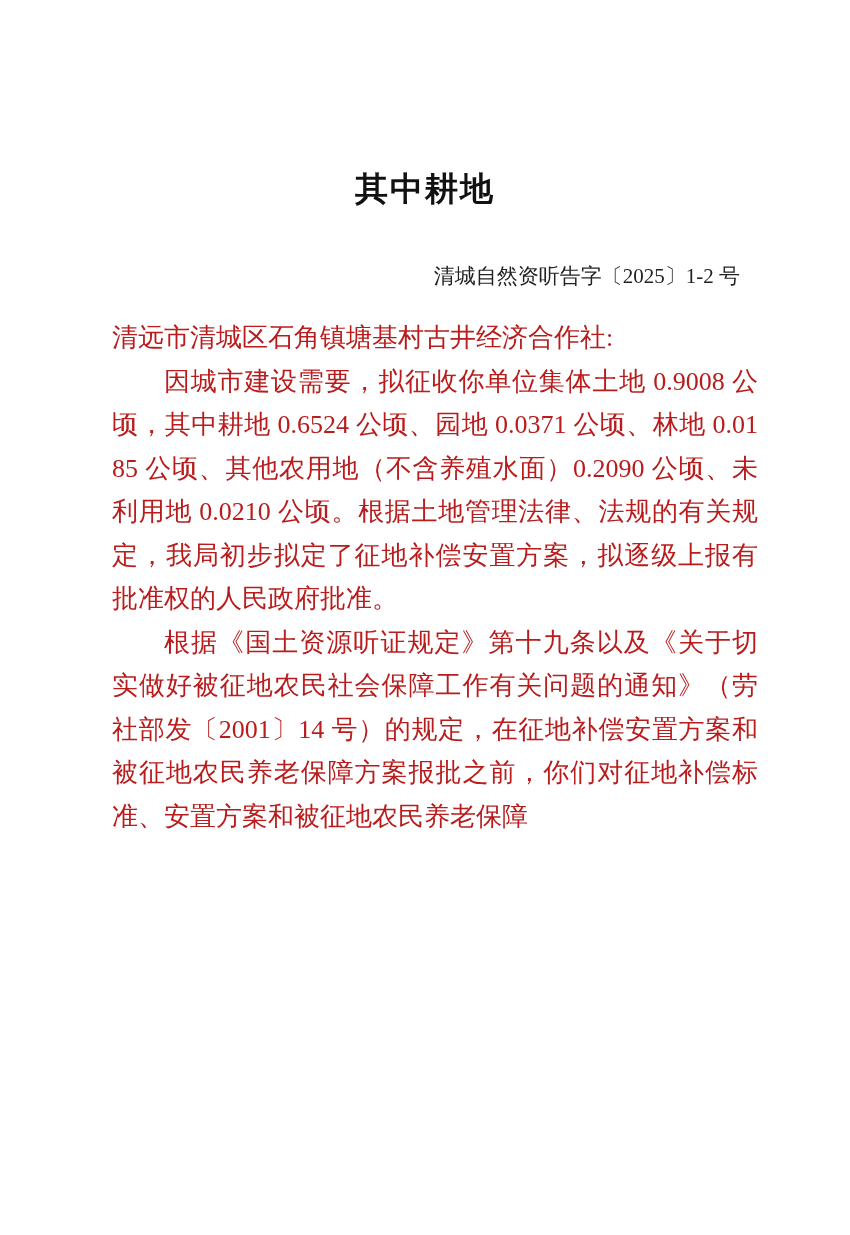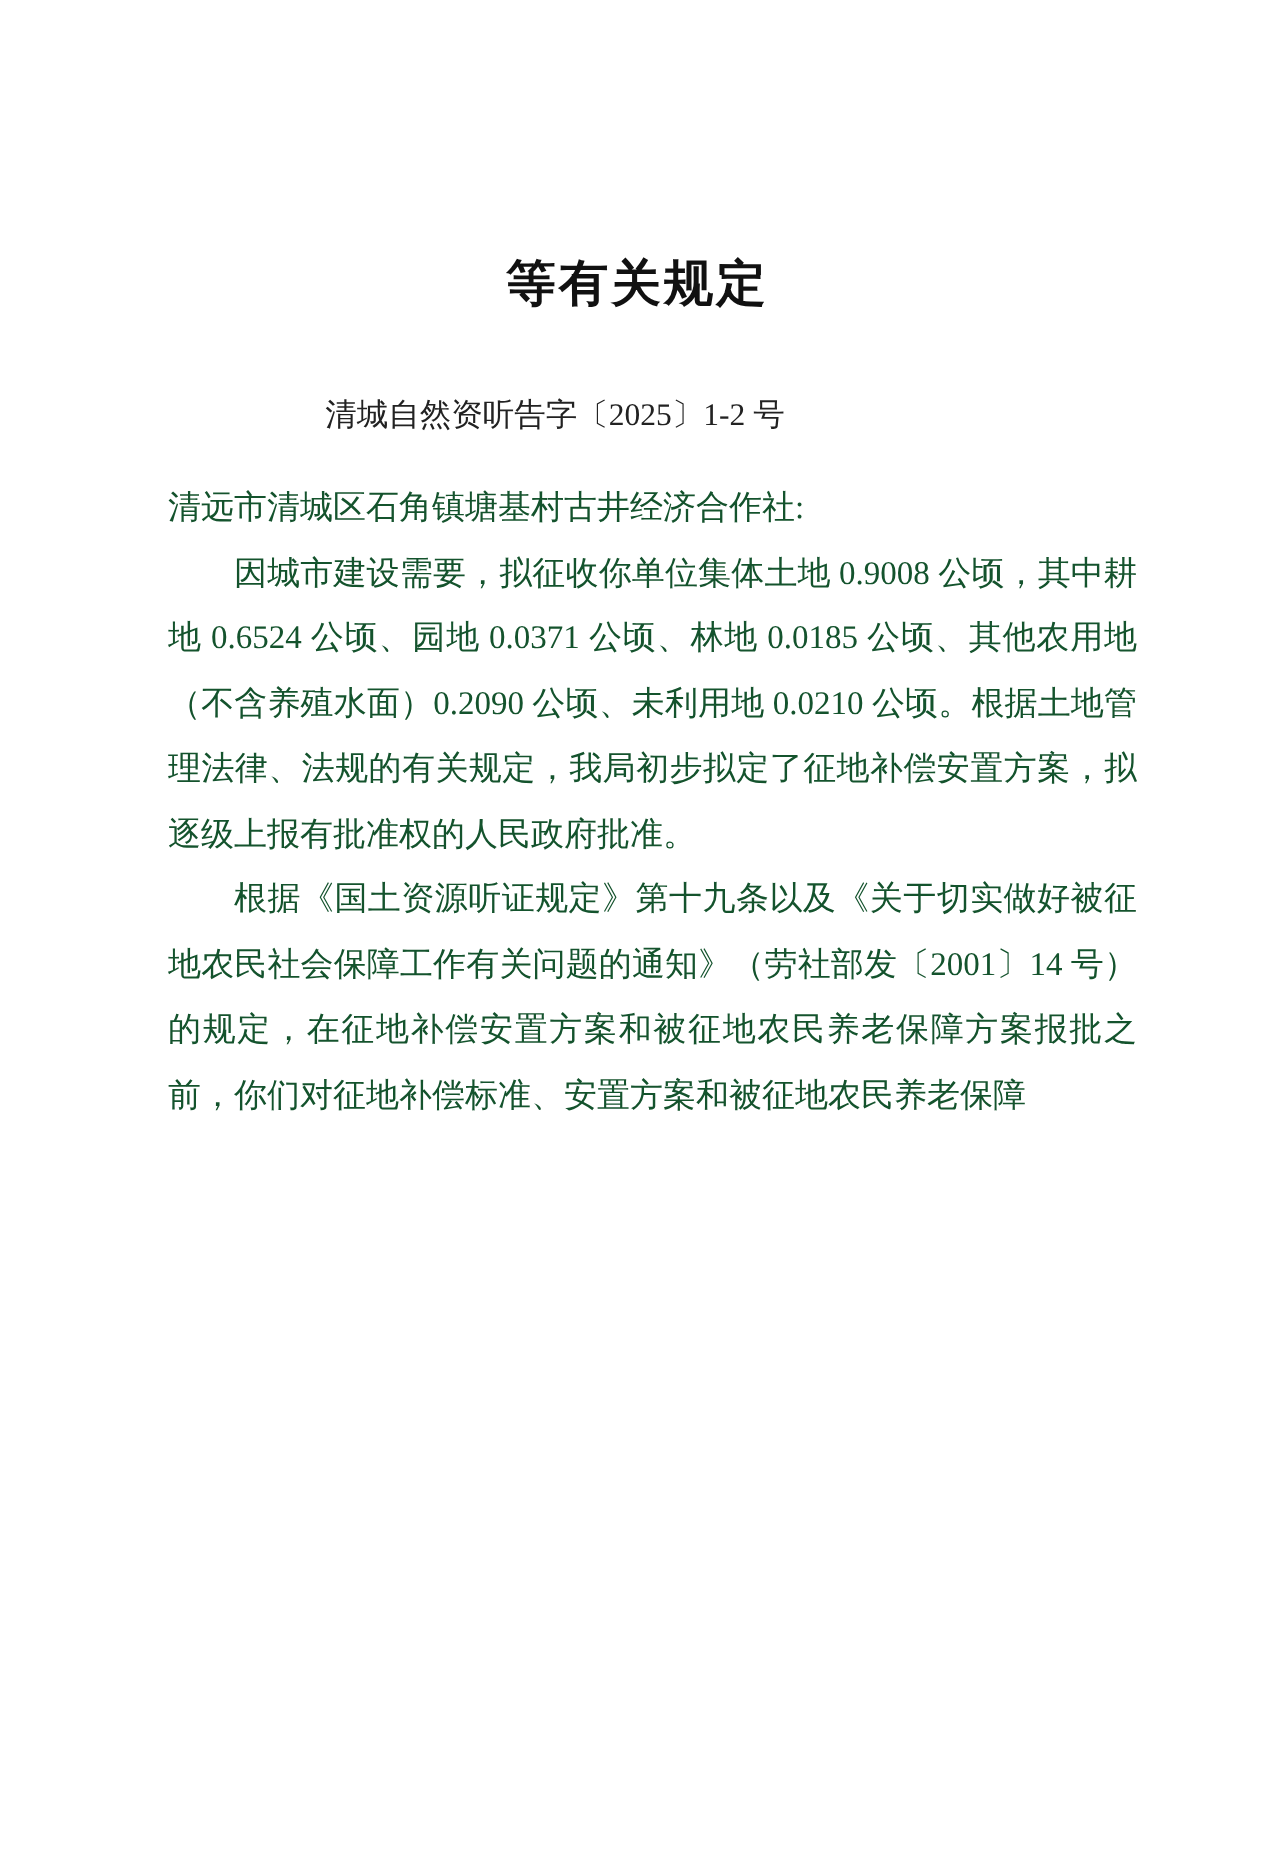--- a/index.html
+++ b/index.html
@@ -24,51 +24,51 @@
     font-family: "Liberation Sans", "DejaVu Sans", sans-serif;
     font-weight: bold;
     font-size: 33px;
     line-height: 42px;
     letter-spacing: 2px;
     color: #111111;
   }
   .doc-number {
     margin-top: 50px;
     padding-right: 110px;
-    text-align: center;
+    text-align: right;
     font-size: 21px;
     line-height: 32px;
     color: #222222;
   }
   .doc-body {
     margin-top: 24px;
     margin-left: 112px;
     width: 646px;
-    font-size: 22px;
+    font-size: 26px;
     line-height: 43.5px;
     text-align: justify;
     text-justify: inter-ideograph;
-    color: #14532d;
+    color: #b91c1c;
   }
   .recipient {
     text-indent: 0;
     margin: 0;
   }
   .doc-body p.body-paragraph {
     margin: 0;
     text-indent: 2em;
     word-break: break-all;
   }
 </style>
 </head>
 <body>
 
 <div class="page">
 
-  <h1 class="doc-title">等有关规定</h1>
+  <h1 class="doc-title">其中耕地</h1>
 
   <div class="doc-number">清城自然资听告字〔2025〕1-2 号</div>
 
   <div class="doc-body">
 
     <p class="recipient">清远市清城区石角镇塘基村古井经济合作社:</p>
 
     <p class="body-paragraph">因城市建设需要，拟征收你单位集体土地 0.9008 公顷，其中耕地 0.6524 公顷、园地 0.0371 公顷、林地 0.0185 公顷、其他农用地（不含养殖水面）0.2090 公顷、未利用地 0.0210 公顷。根据土地管理法律、法规的有关规定，我局初步拟定了征地补偿安置方案，拟逐级上报有批准权的人民政府批准。</p>
 
 

